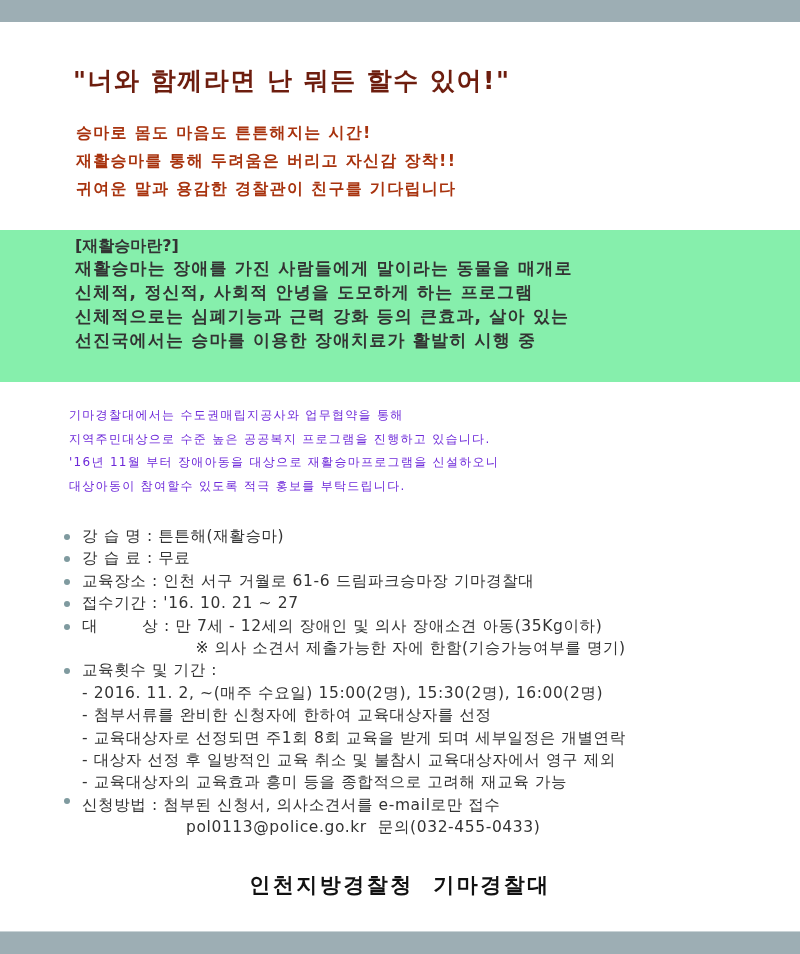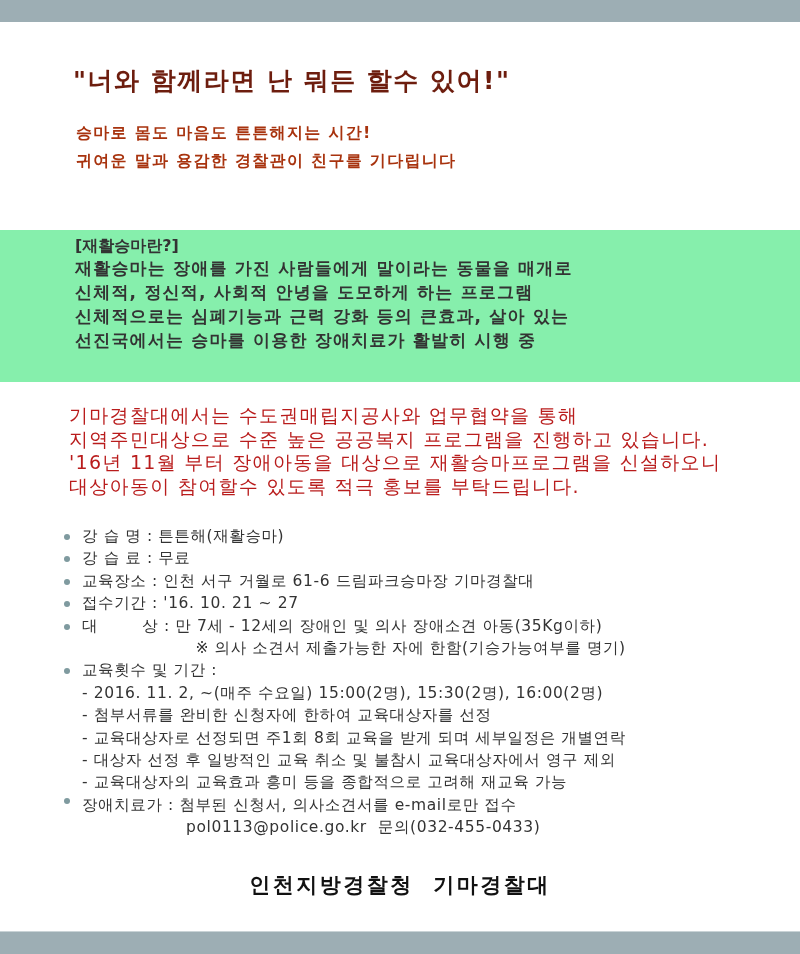--- a/index.html
+++ b/index.html
@@ -13,21 +13,21 @@
 
   .slogans { position: absolute; left: 76px; top: 119px; }
   .slogan { font-size: 16px; font-weight: bold; color: #a8330e; line-height: 28px; letter-spacing: 1.3px; white-space: nowrap; }
 
   .info-box { position: absolute; left: 0; top: 230px; width: 800px; height: 152px; background: #86efac; }
   .info-inner { position: absolute; left: 75px; top: 5px; }
   .info-title { font-size: 16px; font-weight: bold; color: #333333; line-height: 21px; white-space: nowrap; }
   .info-line { font-size: 17px; font-weight: bold; color: #333333; line-height: 24px; letter-spacing: 1.2px; white-space: nowrap; }
 
   .intro { position: absolute; left: 69px; top: 404px; }
-  .intro-line { font-size: 19px; color: #b91c1c; line-height: 23.5px; letter-spacing: 1.3px; white-space: nowrap; }
+  .intro-line { font-size: 12px; color: #6d28d9; line-height: 23.5px; letter-spacing: 1.3px; white-space: nowrap; }
 
   .details { position: absolute; left: 62px; top: 525px; }
   .row { position: relative; font-size: 15.5px; color: #333333; line-height: 22.4px; white-space: nowrap; letter-spacing: 0.6px; }
   .row.bullet { padding-left: 20px; }
   .row.indent { padding-left: 20px; }
   .row.note { padding-left: 118px; text-align: right; }
   .row.email { padding-left: 124px; }
   .dot { position: absolute; left: 2px; top: 9px; width: 6px; height: 6px; border-radius: 50%; background: #7f9a9f; }
   .dot.high { top: 4px; }
   .label { display: inline-block; }
@@ -36,20 +36,21 @@
 </style>
 </head>
 <body>
 
 <div class="band-top"></div>
 
 <div class="headline">"너와 함께라면 난 뭐든 할수 있어!"</div>
 
 <div class="slogans">
   <div class="slogan">승마로 몸도 마음도 튼튼해지는 시간!</div>
+  <div class="slogan">재활승마를 통해 두려움은 버리고 자신감 장착!!</div>
   <div class="slogan">귀여운 말과 용감한 경찰관이 친구를 기다립니다</div>
 </div>
 
 <div class="info-box">
   <div class="info-inner">
     <div class="info-title">[재활승마란?]</div>
     <div class="info-line">재활승마는 장애를 가진 사람들에게 말이라는 동물을 매개로</div>
     <div class="info-line">신체적, 정신적, 사회적 안녕을 도모하게 하는 프로그램</div>
     <div class="info-line">신체적으로는 심폐기능과 근력 강화 등의 큰효과, 살아 있는</div>
     <div class="info-line">선진국에서는 승마를 이용한 장애치료가 활발히 시행 중</div>
@@ -94,21 +95,21 @@
     <span class="dot"></span>
     <span class="label">교육횟수 및 기간 :</span>
   </div>
   <div class="row indent">- 2016. 11. 2, ~(매주 수요일) 15:00(2명), 15:30(2명), 16:00(2명)</div>
   <div class="row indent">- 첨부서류를 완비한 신청자에 한하여 교육대상자를 선정</div>
   <div class="row indent">- 교육대상자로 선정되면 주1회 8회 교육을 받게 되며 세부일정은 개별연락</div>
   <div class="row indent">- 대상자 선정 후 일방적인 교육 취소 및 불참시 교육대상자에서 영구 제외</div>
   <div class="row indent">- 교육대상자의 교육효과 흥미 등을 종합적으로 고려해 재교육 가능</div>
   <div class="row bullet">
     <span class="dot high"></span>
-    <span class="label">장애치료가</span>
+    <span class="label">신청방법</span>
     <span>: 첨부된 신청서, 의사소견서를 e-mail로만 접수</span>
   </div>
   <div class="row email" style="white-space:pre;">pol0113@police.go.kr  문의(032-455-0433)</div>
 </div>
 
 <div class="footer-title" style="white-space:pre;">인천지방경찰청  기마경찰대</div>
 
 <div class="band-bottom"></div>
 
 </body></html>

